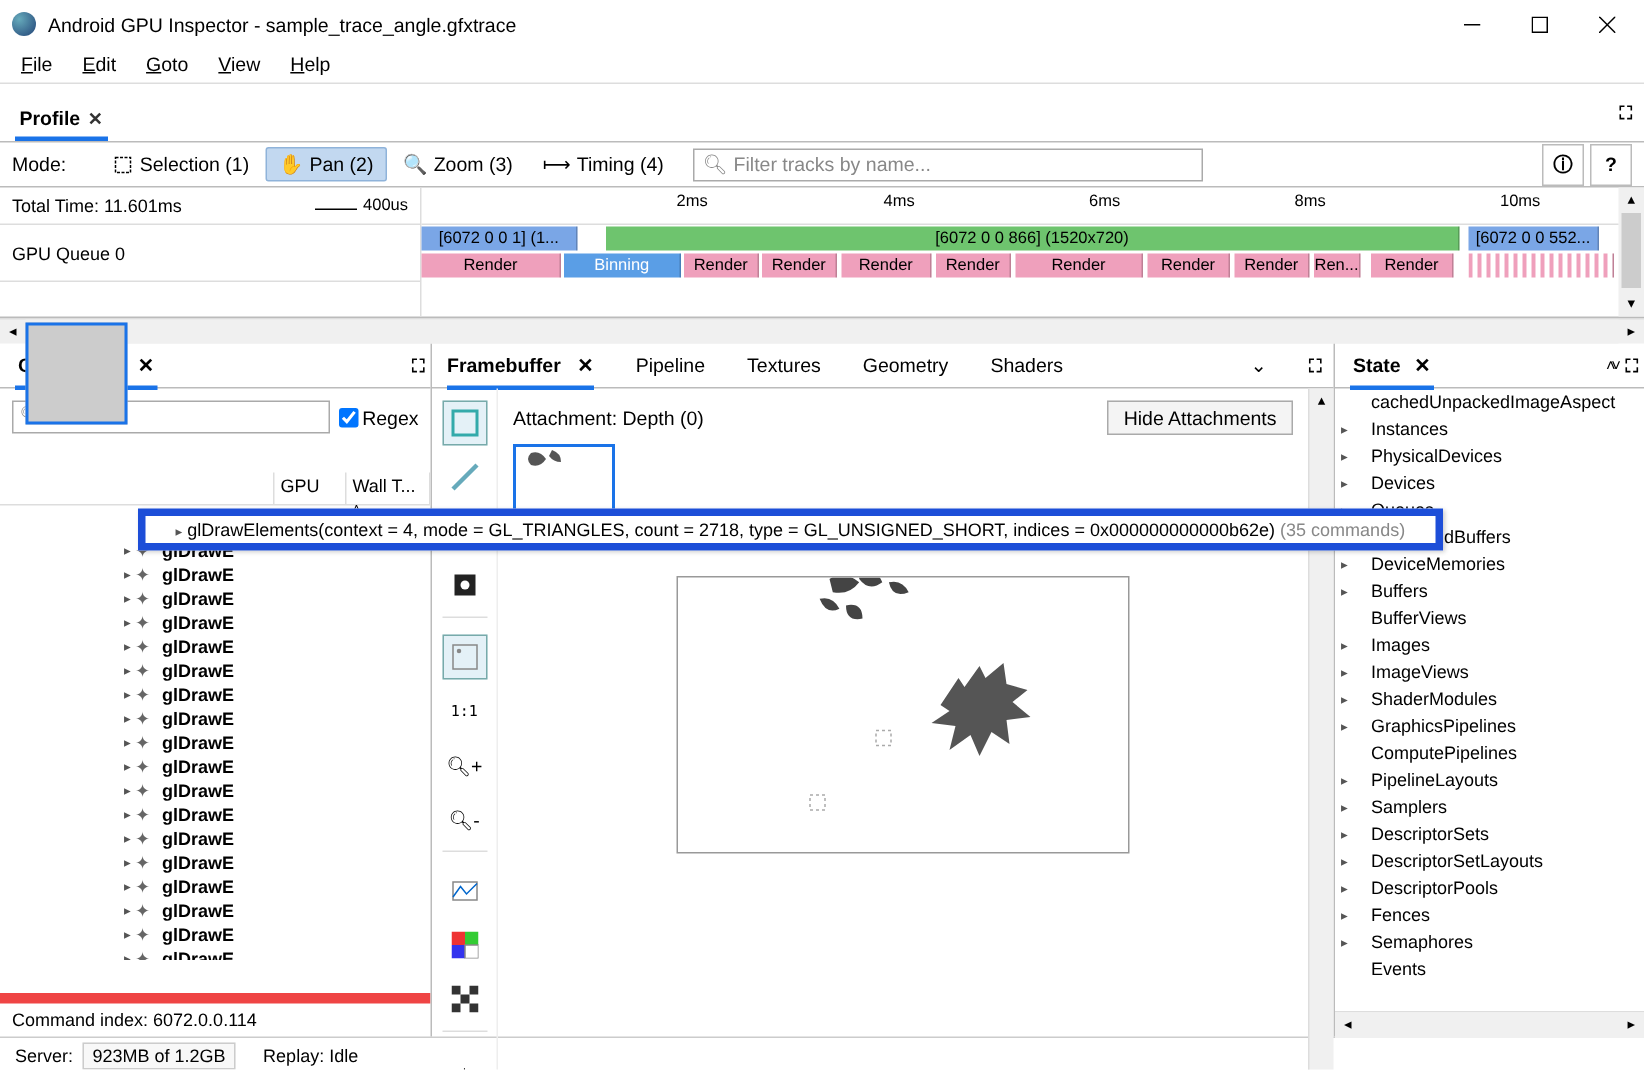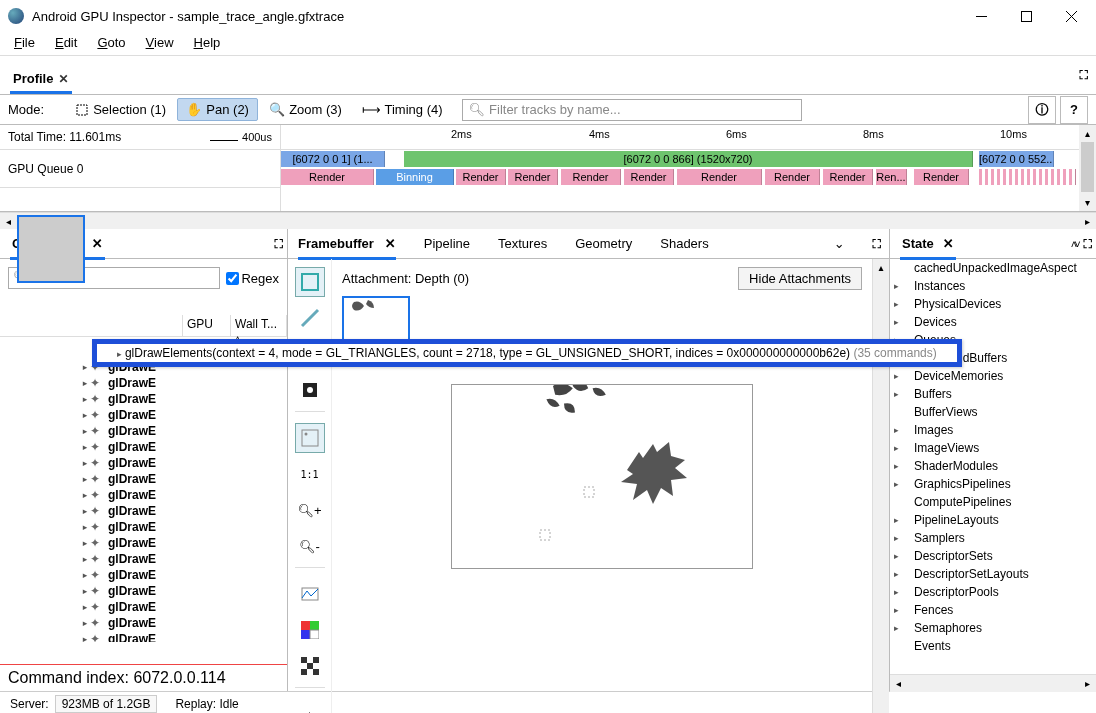--- a/index.html
+++ b/index.html
@@ -52,21 +52,21 @@
 .panel-tab.active { border-bottom: 3px solid #1a73e8; font-weight: 600; margin-bottom: -3px; }
 .commands-body { flex: 1; display: flex; flex-direction: column; overflow: hidden; gap: 22px; }
 .search-row { padding: 8px 8px 4px 8px; display: flex; gap: 6px; align-items: center; }
 .search-input { flex: 1; border: 1px solid #aaa; height: 22px; padding: 0 4px; }
 .cmd-hdr-row { display: flex; height: 22px; border-bottom: 1px solid #ddd; font-size: 12px; }
 .cmd-hdr-row div { border-right: 1px solid #ddd; padding: 2px 4px; }
 .cmd-list { flex: 1; overflow: hidden; }
 .cmd-item { display: flex; align-items: center; height: 16px; padding-left: 80px; font-size: 12px; }
 .cmd-item .arrow-sign { width: 10px; text-align: center; color: #555; font-size: 9px; }
 .cmd-item .mini-icon { width: 18px; color: #666; }
-.cmd-foot { border-top: 1px solid #ef4444; padding: 4px 8px; font-size: 16px; }
+.cmd-foot { border-top: 7px solid #ef4444; padding: 4px 8px; font-size: 12px; }
 
 .fb-panel { flex: 1; }
 .fb-tabs { height: 30px; border-bottom: 1px solid #bbb; display: flex; align-items: center; gap: 28px; padding: 0 10px; }
 .fb-tabs .panel-tab { padding: 0 ; }
 .fb-body { flex: 1; display: flex; }
 .fb-tools { width: 44px; display: flex; flex-direction: column; align-items: center; gap: 6px; padding-top: 8px; border-right: 1px solid #eee; }
 .tool { width: 30px; height: 30px; border: 1px solid transparent; display: flex; align-items: center; justify-content: center; }
 .tool.active { border-color: #7aa; background: #e4f1f7; }
 .fb-main { flex: 1; padding: 8px 10px; display: flex; flex-direction: column; }
 .fb-top-row { display: flex; align-items: center; gap: 8px; margin-bottom: 6px; }
@@ -182,21 +182,21 @@
     <div class="tl-ruler">
       <span style="left:170px">2ms</span>
       <span style="left:308px">4ms</span>
       <span style="left:445px">6ms</span>
       <span style="left:582px">8ms</span>
       <span style="left:719px">10ms</span>
     </div>
     <div class="tl-band">
       <div class="bar blue" style="left:0;width:104px">[6072 0 0 1] (1...</div>
       <div class="bar green" style="left:123px;width:569px">[6072 0 0 866] (1520x720)</div>
-      <div class="bar blue" style="left:698px;width:75px">[6072 0 0 552...</div>
+      <div class="bar blue" style="left:698px;width:87px">[6072 0 0 552...</div>
     </div>
     <div class="tl-band">
       <div class="bar pink" style="left:0;width:93px">Render</div>
       <div class="bar binning" style="left:95px;width:78px">Binning</div>
       <div class="bar pink" style="left:175px;width:50px">Render</div>
       <div class="bar pink" style="left:227px;width:50px">Render</div>
       <div class="bar pink" style="left:280px;width:60px">Render</div>
       <div class="bar pink" style="left:343px;width:50px">Render</div>
       <div class="bar pink" style="left:396px;width:85px">Render</div>
       <div class="bar pink" style="left:484px;width:55px">Render</div>

